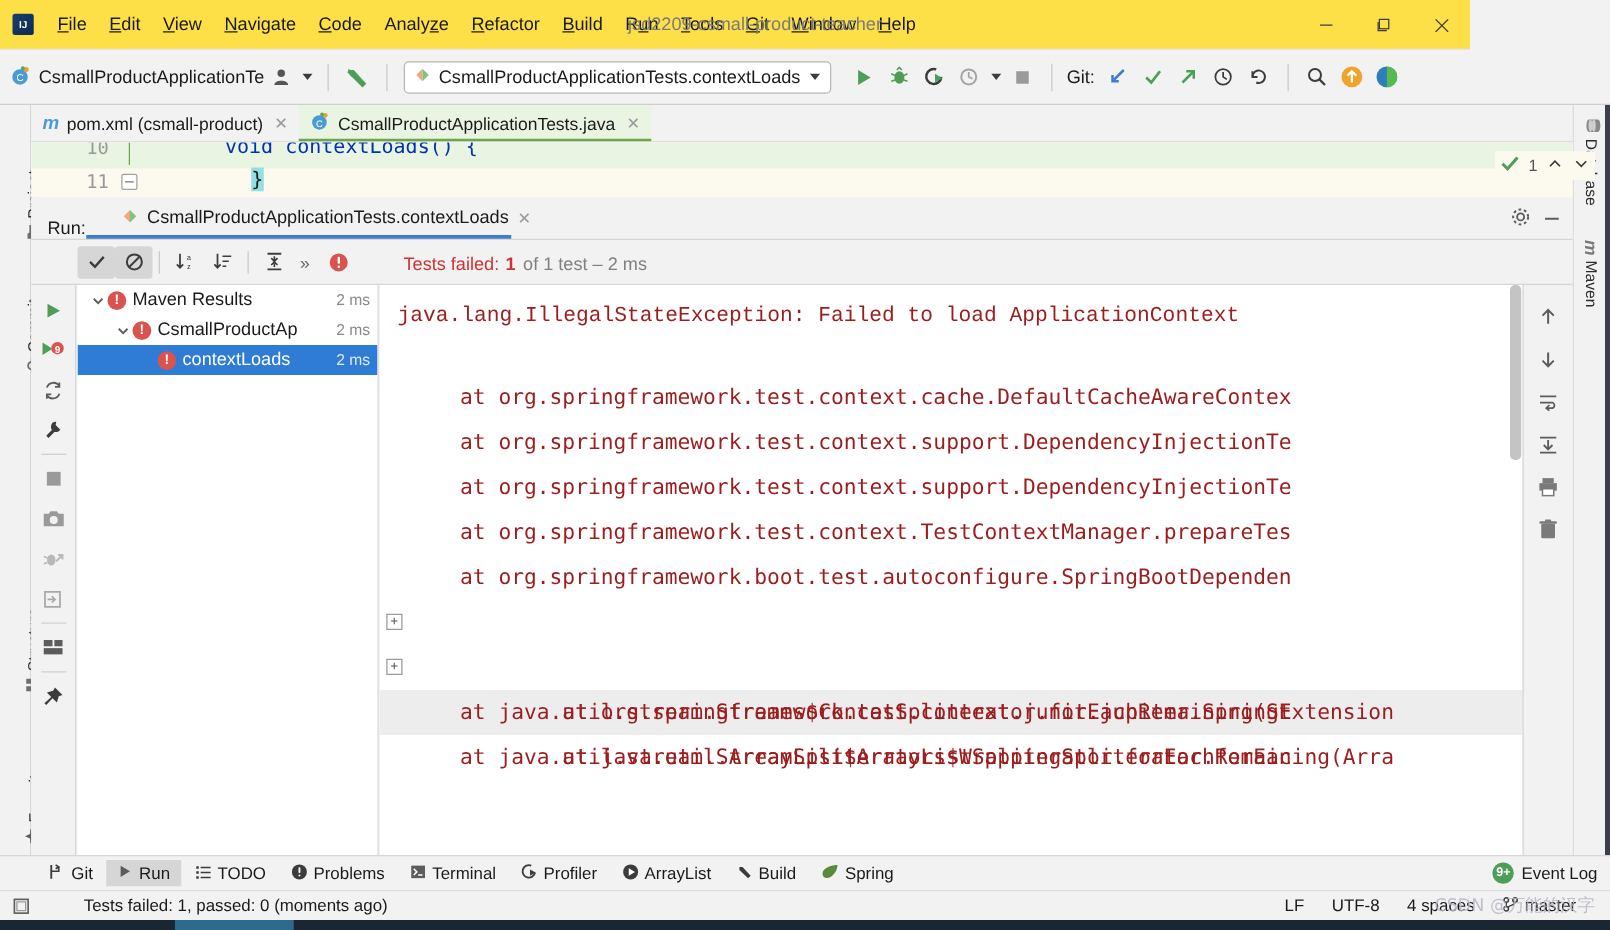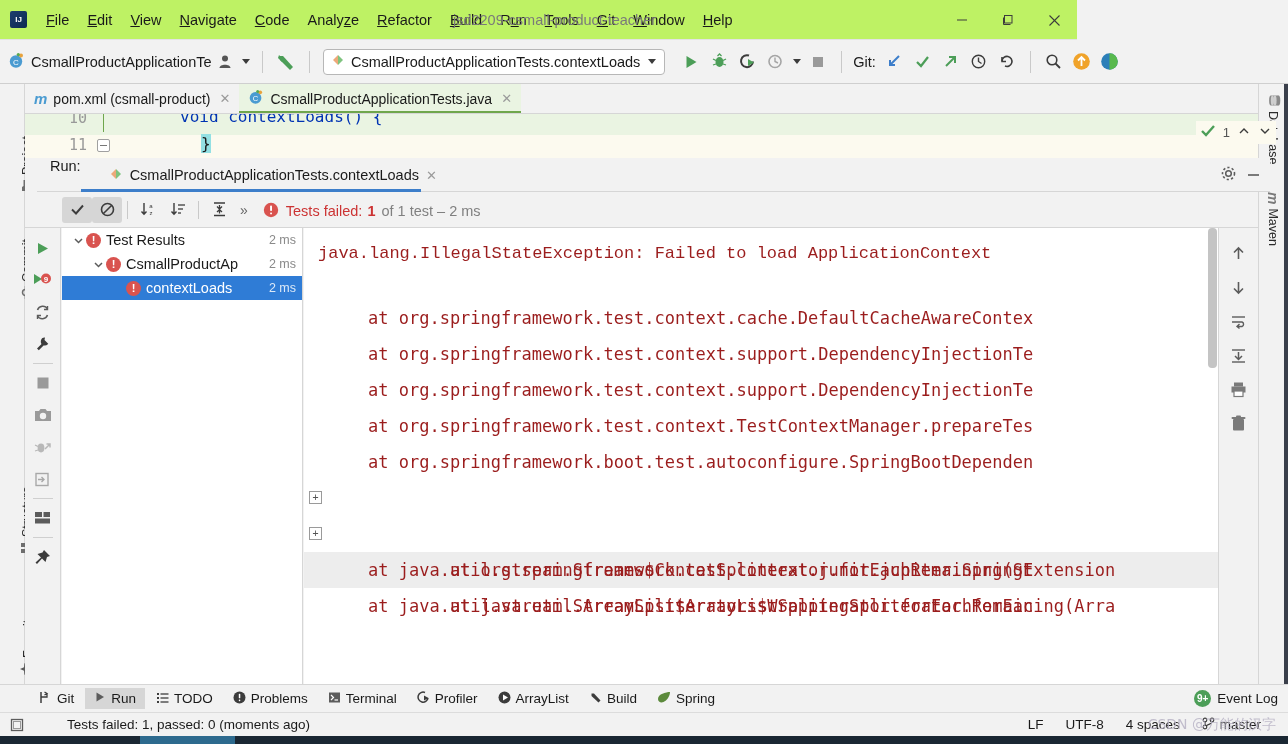--- a/index.html
+++ b/index.html
@@ -10,22 +10,22 @@
     background: #f2f2f2;
     font-family: "Liberation Sans", sans-serif;
     font-size: 13px;
     color: #1a1a1a;
     -webkit-font-smoothing: antialiased;
   }
   #app { position: relative; width: 1288px; height: 744px; }
 
   
   .titlebar {
-    position: absolute; left: 0; top: 0; width: 1077px; height: 40px;
-    background: #bef264;
+    position: absolute; left: 0; top: 0; width: 1176px; height: 40px;
+    background: #fde047;
     border-bottom: 1px solid #e3e3e3;
     display: flex; align-items: center;
   }
   .ij-logo {
     width: 17px; height: 17px; margin-left: 10px; margin-right: 10px;
     background: linear-gradient(135deg,#1b3e6f 0%,#0d2a50 100%);
     border-radius: 2px; position: relative; flex: none;
   }
   .ij-logo::after {
     content: "IJ"; position: absolute; left: 0; top: 0; right: 0; bottom: 0;
@@ -141,22 +141,22 @@
     background: #fcfaef; padding: 2px 4px; z-index: 5;
   }
   .insp-widget .n { font-size: 13px; color: #555; }
 
   
   .runwin {
     position: absolute; left: 25px; top: 158px; width: 1233px; height: 526px;
     background: #f2f2f2;
   }
   .run-header {
-    position: absolute; left: 12px; top: 0; width: 1233px; height: 34px;
-    display: flex; align-items: flex-start; border-bottom: 1px solid #d6d6d6;
+    position: absolute; left: 0; top: 0; width: 1233px; height: 34px;
+    display: flex; align-items: flex-end; border-bottom: 1px solid #d6d6d6;
     background: #f2f2f2;
   }
   .run-header .rl { font-size: 14.5px; margin-left: 13px; color: #1a1a1a; }
   .run-tab {
     display: flex; align-items: center; gap: 7px; margin-left: 28px; position: relative;
     height: 34px; padding: 0 6px 0 0;
   }
   .run-tab .t { font-size: 14.5px; color: #1a1a1a; white-space: nowrap; }
   .run-tab::after {
     content: ""; position: absolute; left: -28px; right: 22px; bottom: 0; height: 3px; background: #3d7eca;
@@ -165,21 +165,21 @@
   .run-hdr-right { position: absolute; right: 8px; top: 0; height: 34px; display: flex; align-items: center; gap: 8px; }
 
   .run-toolbar {
     position: absolute; left: 0; top: 34px; width: 1233px; height: 36px;
     display: flex; align-items: center; border-bottom: 1px solid #d6d6d6; background: #f2f2f2;
   }
   .rt-btn { width: 30px; height: 26px; display: flex; align-items: center; justify-content: center; }
   .rt-btn.pressed { background: #d6d6d6; border-radius: 3px; }
   .rt-sep { width: 1px; height: 18px; background: #c9c9c9; margin: 0 5px; }
   .status-line { display: flex; align-items: baseline; gap: 0px; font-size: 14.5px; margin-left: 5px; }
-  .st-red { color: #cc3333; }
+  .st-red { color: #cc3333; margin-left: 37px; }
   .st-bold { color: #cc3333; font-weight: bold; }
   .st-gray { color: #808080; }
   .chev2 { color: #666; font-size: 14px; margin: 0 10px 0 6px; }
 
   
   .leftbar {
     position: absolute; left: 0; top: 70px; width: 36px; height: 456px;
     background: #f2f2f2; border-right: 1px solid #d6d6d6;
     display: flex; flex-direction: column; align-items: center; padding-top: 4px;
   }
@@ -697,21 +697,21 @@
     </div>
 
     <div class="tree">
       <div class="tnode" style="padding-left:8px">
         <span class="tw">
           <svg width="11" height="11" viewBox="0 0 11 11">
               <path d="M2 4 L5.5 7.5 L9 4" stroke="#5c5c5c" stroke-width="1.5" fill="none"></path>
             </svg>
         </span>
         <span class="err-badge">!</span>
-        <span class="lbl">Test Results</span>
+        <span class="lbl">Maven Results</span>
         <span class="ms">2 ms</span>
       </div>
       <div class="tnode" style="padding-left:28px">
         <span class="tw">
           <svg width="11" height="11" viewBox="0 0 11 11">
               <path d="M2 4 L5.5 7.5 L9 4" stroke="#5c5c5c" stroke-width="1.5" fill="none"></path>
             </svg>
         </span>
         <span class="err-badge">!</span>
         <span class="lbl">CsmallProductAp</span>

